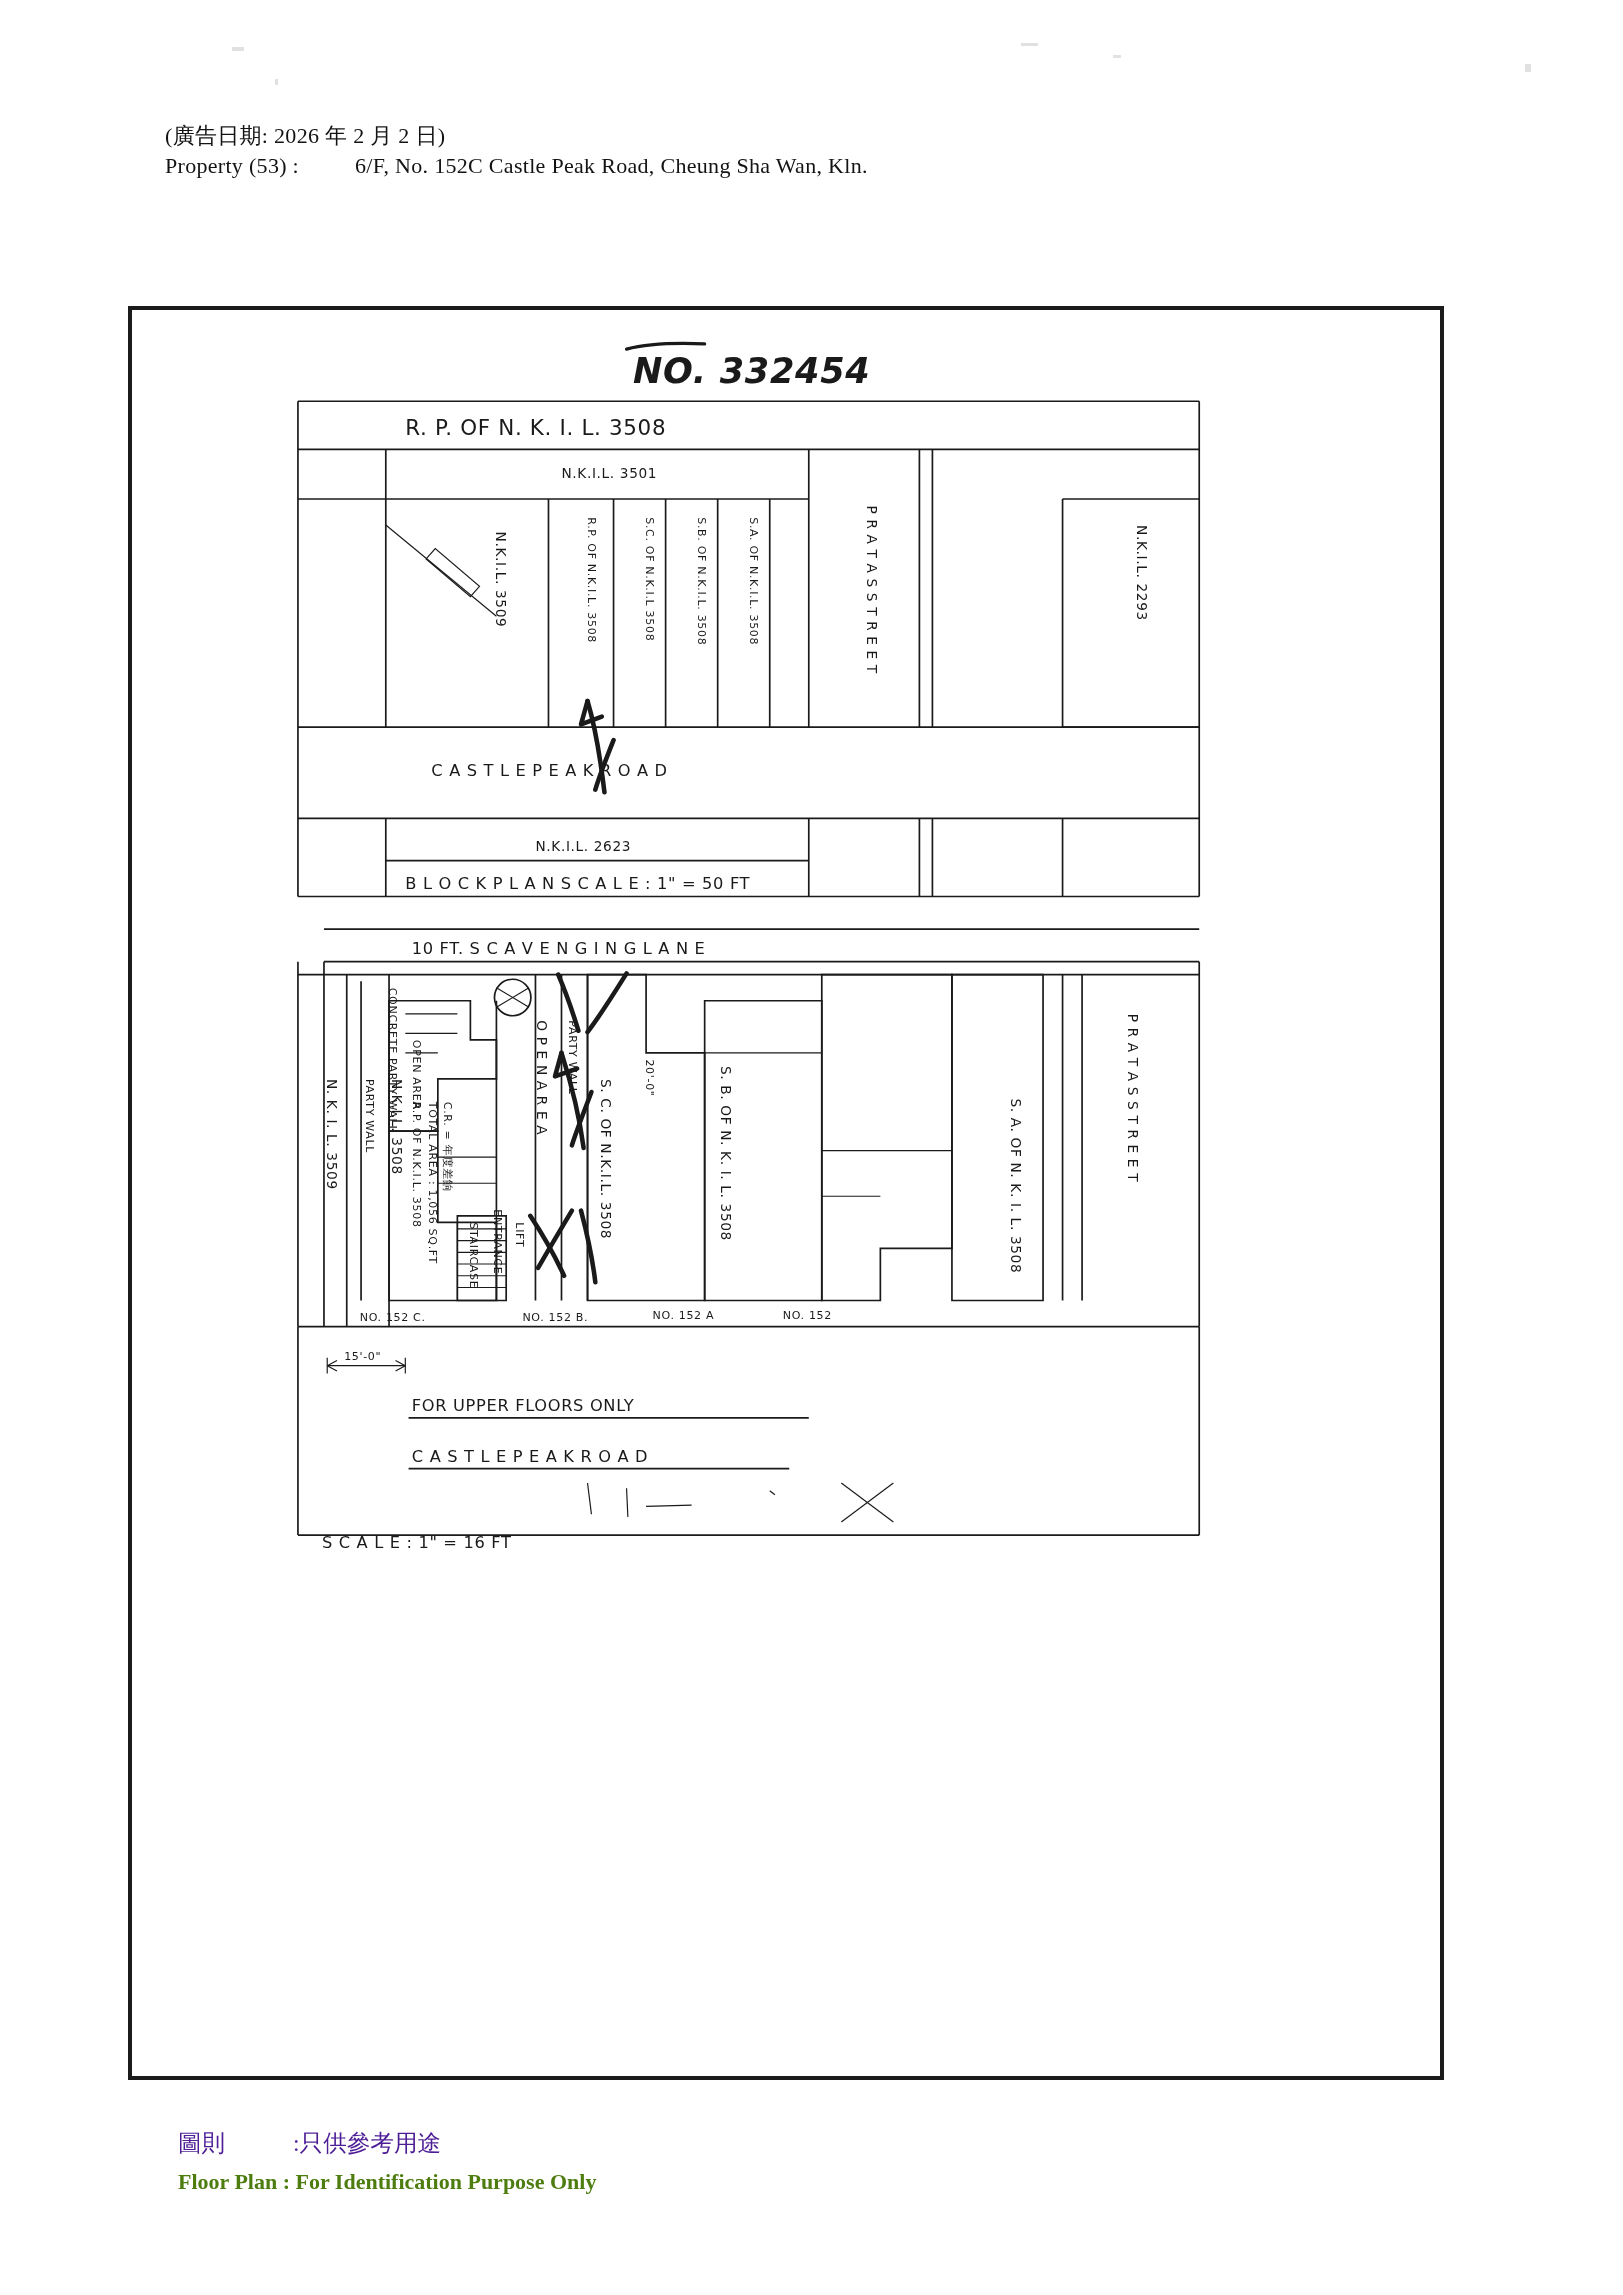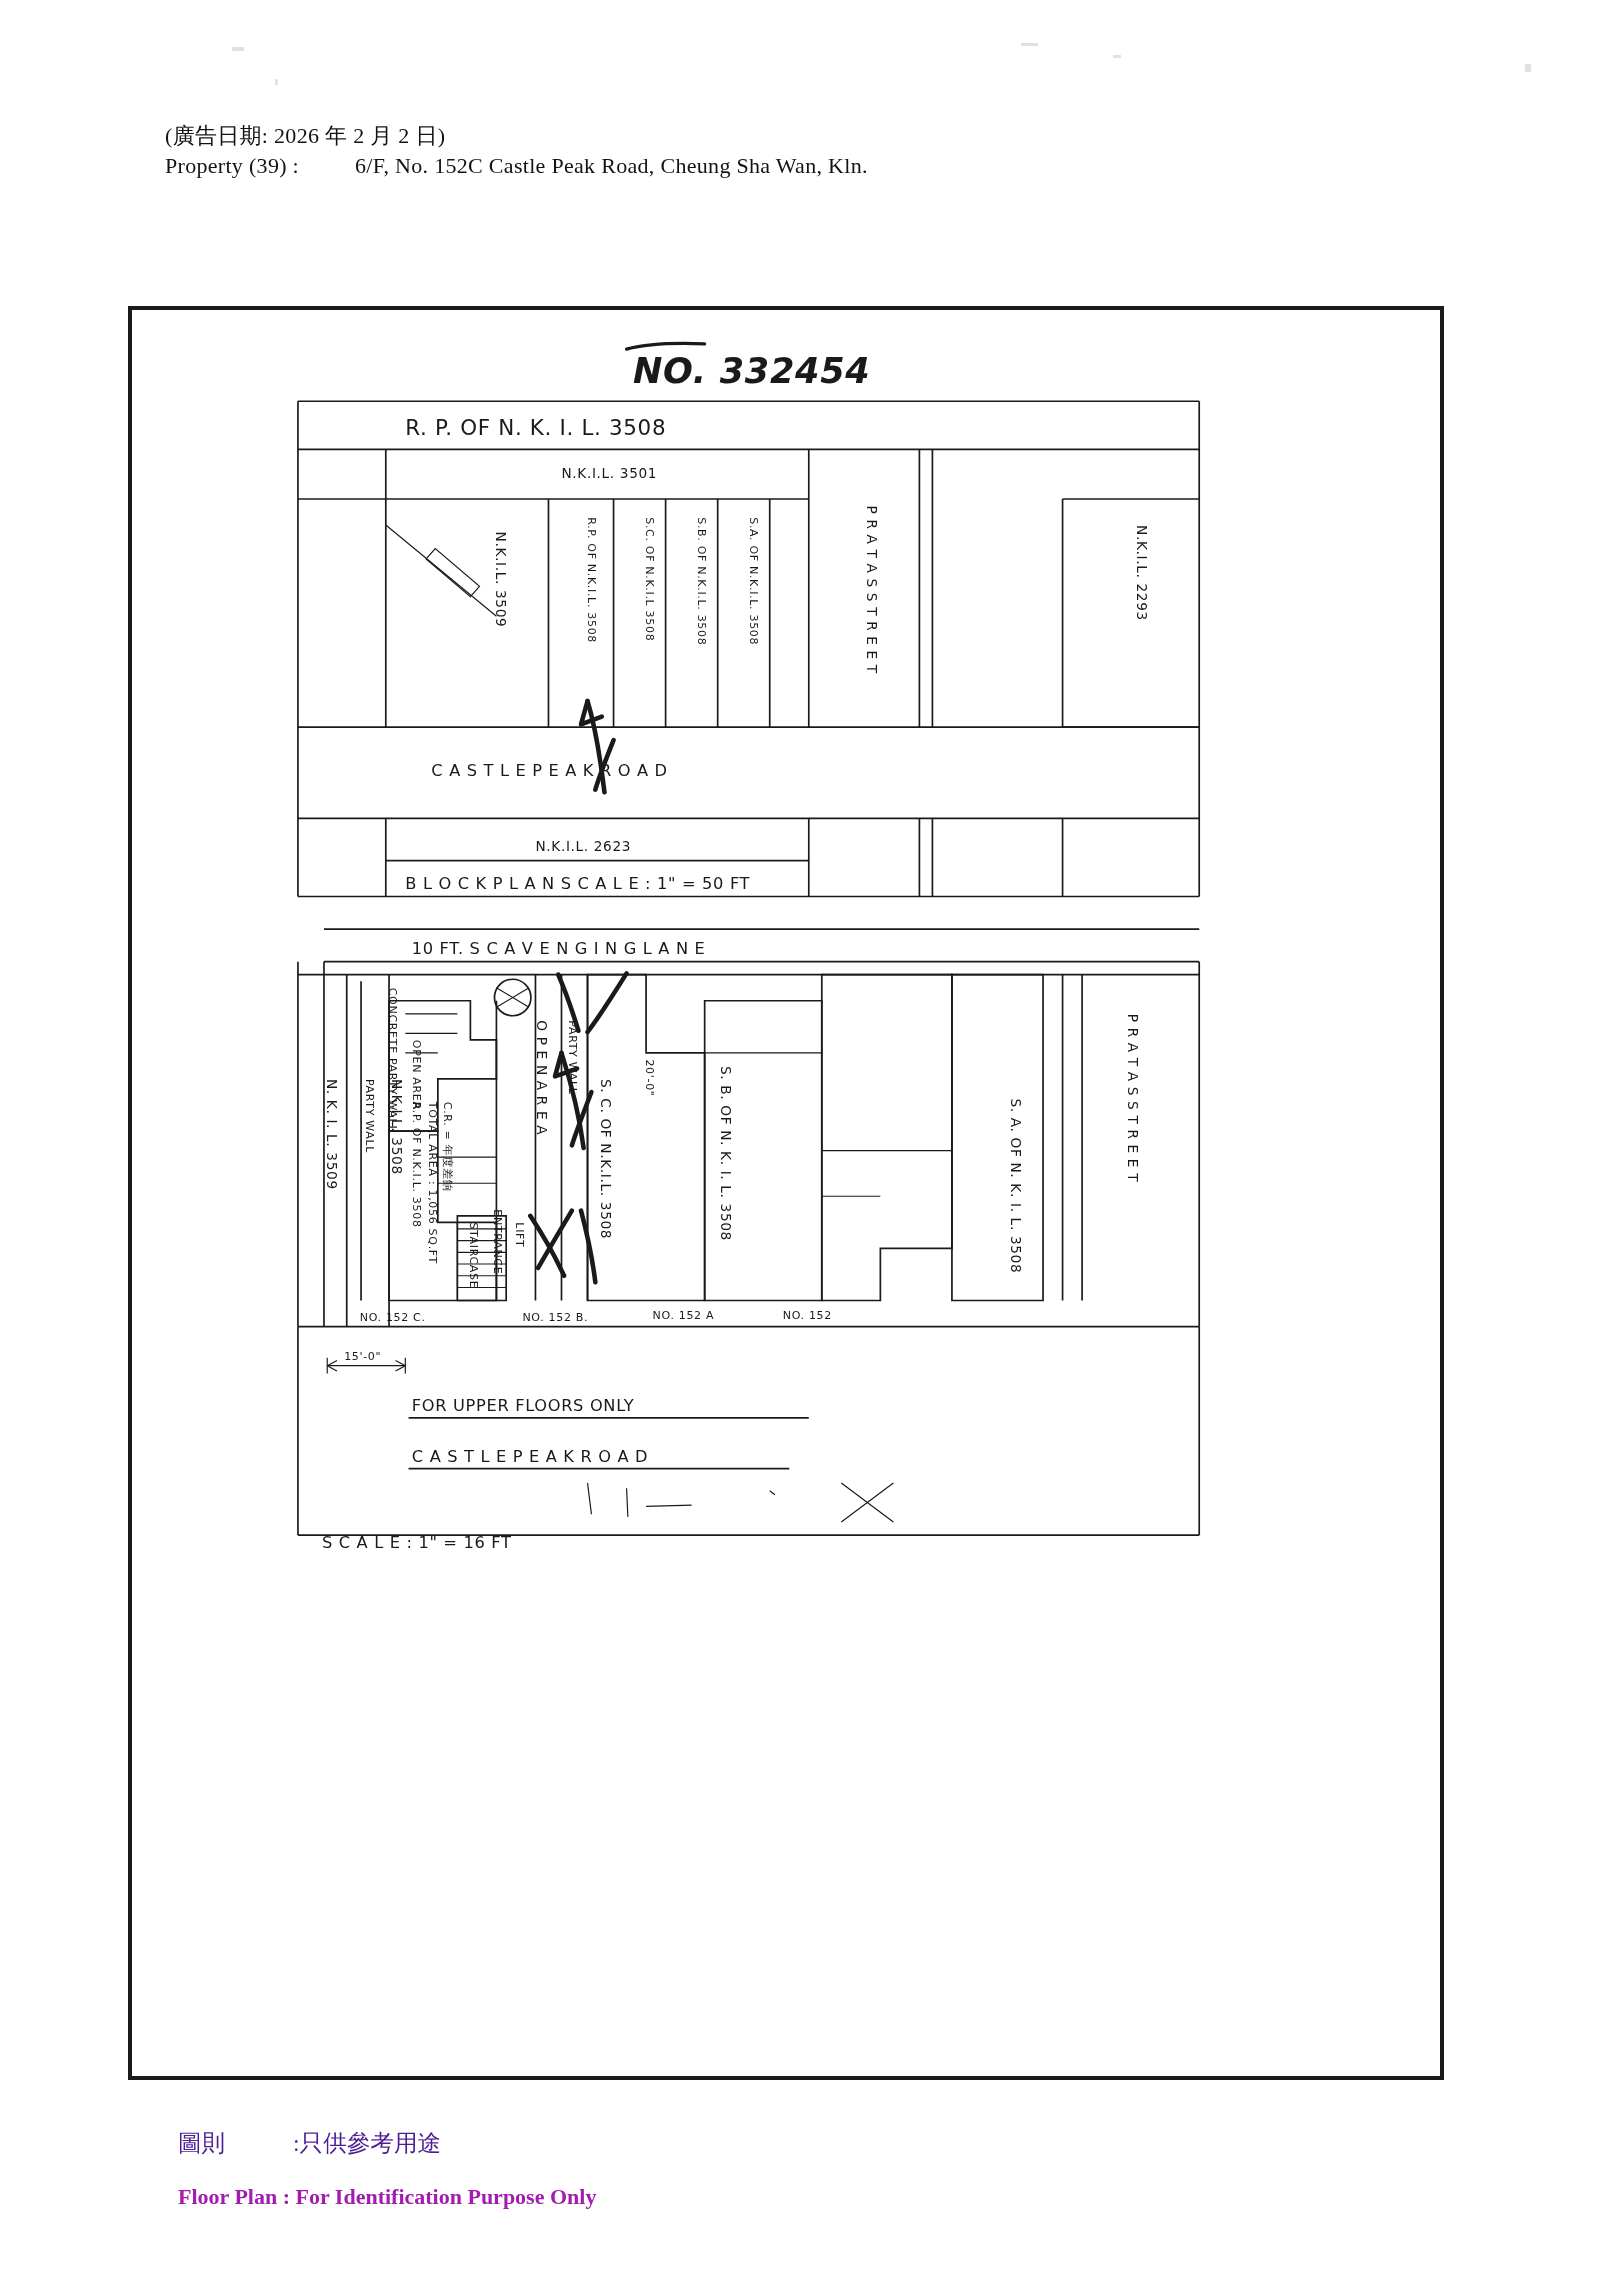--- a/index.html
+++ b/index.html
@@ -68,22 +68,22 @@
     line-height: 34px;
     white-space: nowrap;
     color: #4c1d95;
   }
   .footer .zh .k { display: inline-block; min-width: 115px; }
   .footer .en {
     font-size: 22px;
     line-height: 33px;
     font-weight: bold;
     white-space: nowrap;
-    color: #a21caf;
-    margin-top: 20px;
+    color: #4d7c0f;
+    margin-top: 5px;
   }
 
   
   .speck {
     position: absolute;
     background: #c9c9c9;
     opacity: 0.55;
   }
 </style>
 </head>
@@ -92,21 +92,21 @@
 <div class="speck" style="left:232px;top:47px;width:11.8px;height:3.9px;"></div>
 <div class="speck" style="left:275px;top:79px;width:3.3px;height:5.9px;"></div>
 <div class="speck" style="left:1021px;top:43px;width:17px;height:3.3px;"></div>
 <div class="speck" style="left:1113px;top:55px;width:7.9px;height:3.3px;"></div>
 <div class="speck" style="left:1525px;top:64px;width:5.9px;height:7.9px;"></div>
 <div class="speck" style="left:1231px;top:2017px;width:6.5px;height:7.9px;"></div>
 
 <div class="header">
   <div class="line">(廣告日期:  2026 年 2 月 2 日)</div>
   <div class="line">
-    <span class="col1">Property    (39) :</span><span>6/F, No. 152C Castle Peak Road, Cheung Sha Wan, Kln.</span>
+    <span class="col1">Property    (53) :</span><span>6/F, No. 152C Castle Peak Road, Cheung Sha Wan, Kln.</span>
   </div>
 </div>
 
 <div class="plan-frame">
   <div class="plan-inner">
     <svg viewBox="0 0 2010 2710" preserveAspectRatio="none">
       <defs>
         <style>
           .ln  { stroke:#1a1a1a; fill:none; stroke-width:2.6; }
           .lnT { stroke:#1a1a1a; fill:none; stroke-width:1.8; }

